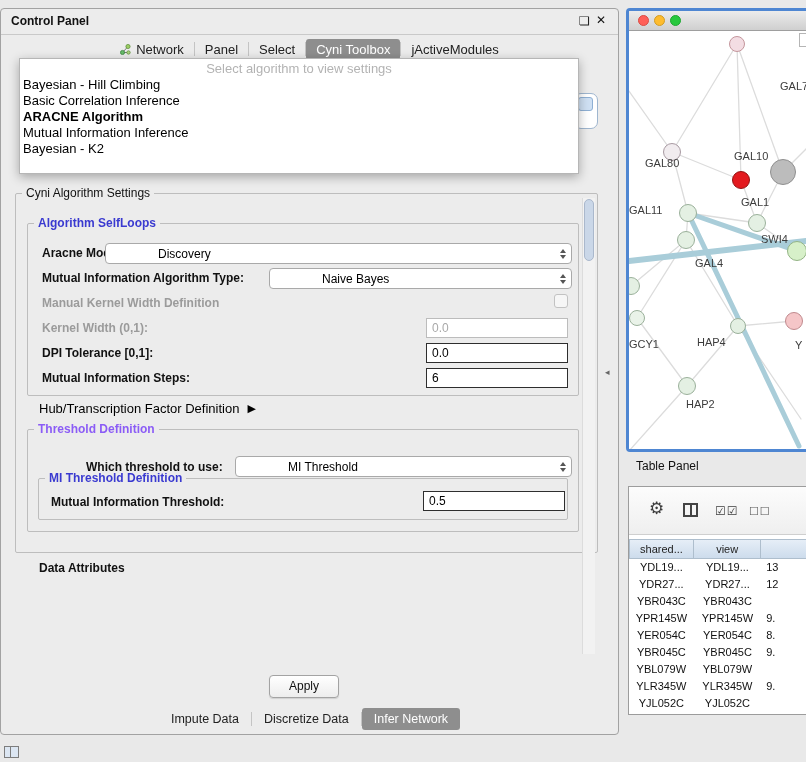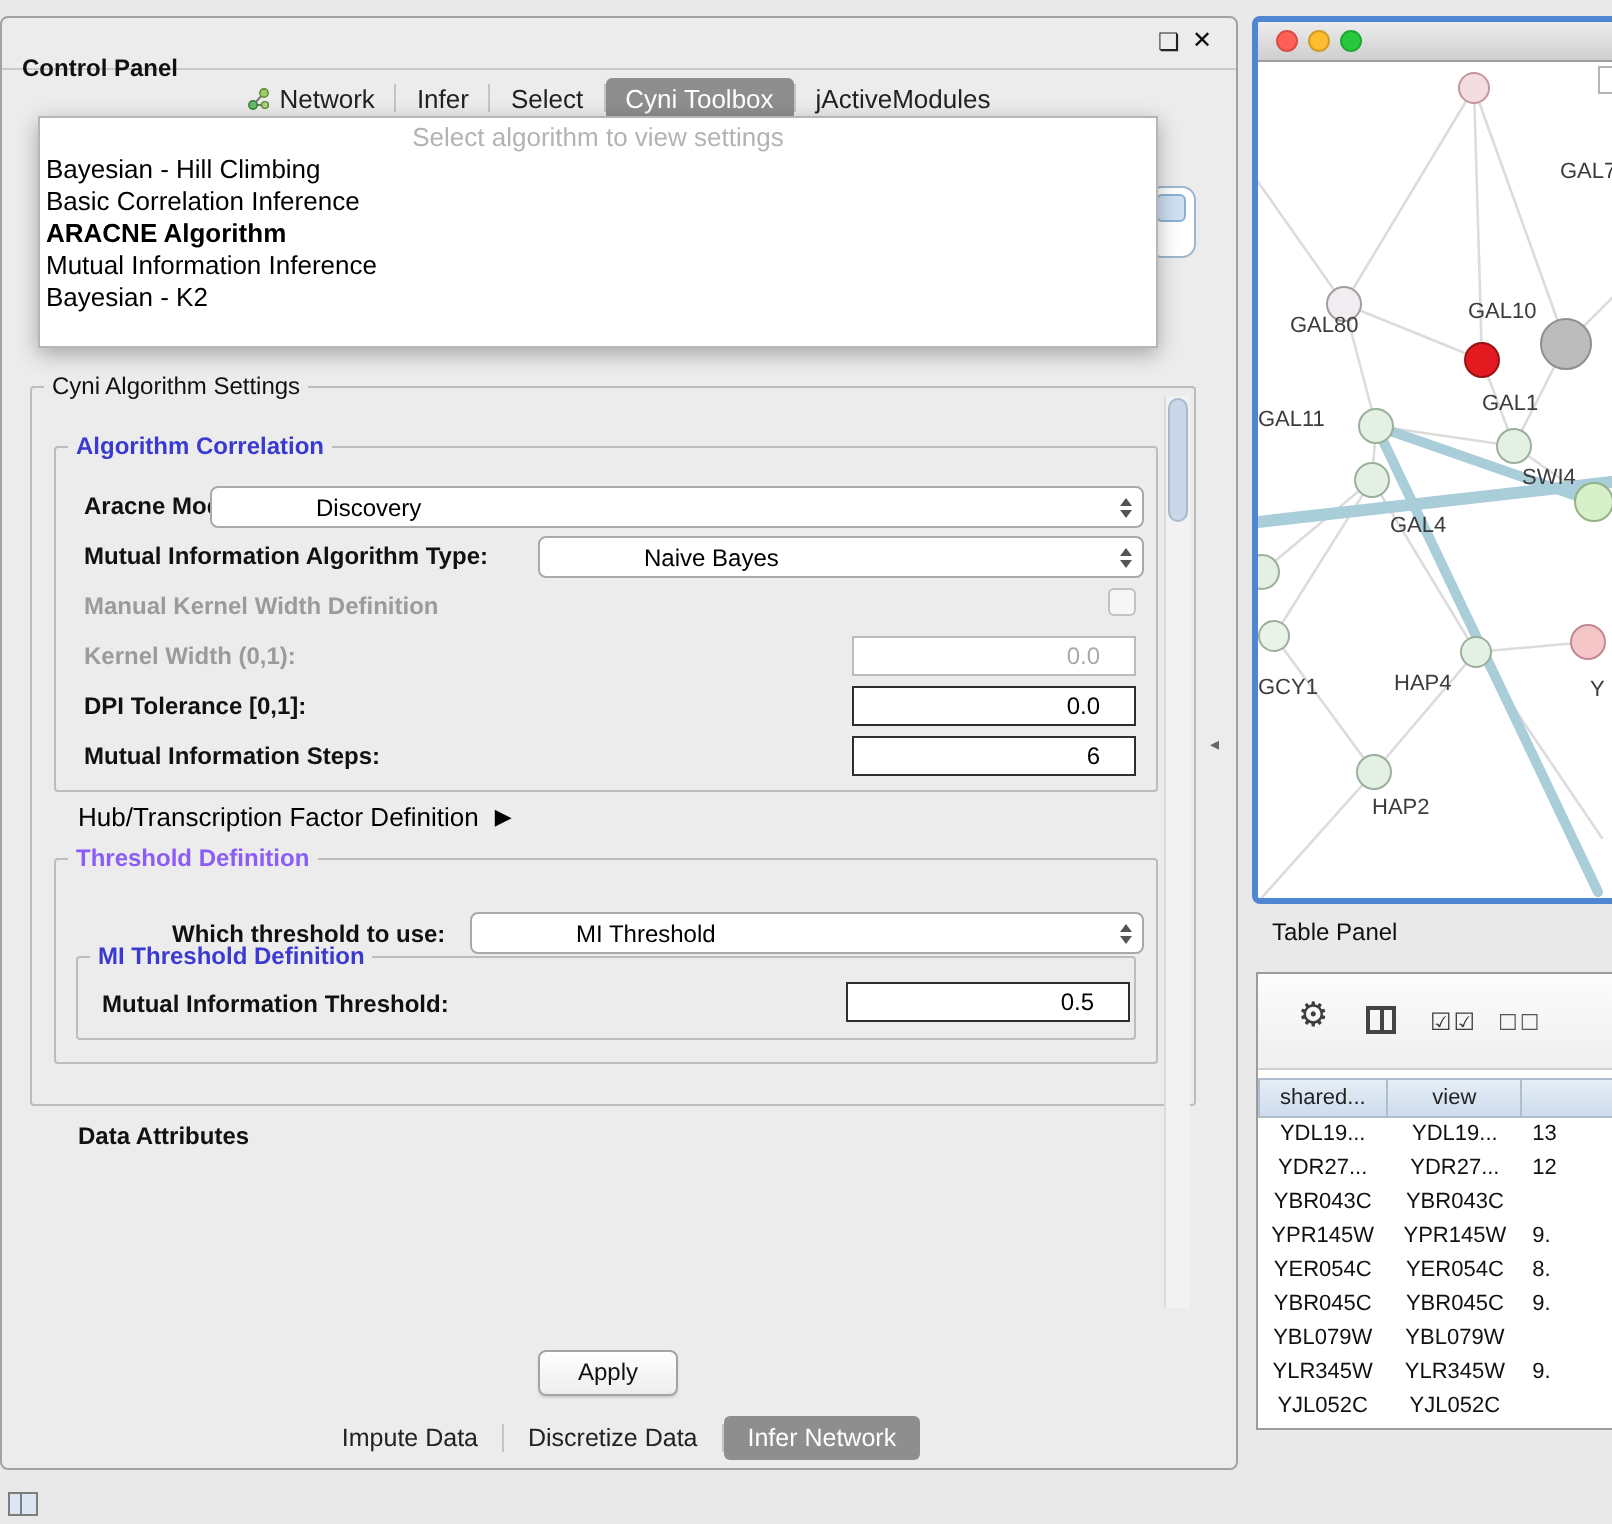--- a/index.html
+++ b/index.html
@@ -4,21 +4,21 @@
 <style>
   * { margin:0; padding:0; box-sizing:border-box; }
   body { width:806px; height:762px; }
   .root { position:relative; width:806px; height:762px; background:#e9e9e9; overflow:hidden;
           font-family:"Liberation Sans","DejaVu Sans",sans-serif; color:#111; }
 
   
   .cp { position:absolute; left:0; top:8px; width:619px; height:727px; background:#ececec;
         border:1px solid #a2a2a2; border-radius:4px; }
   .cp-titlebar { position:absolute; left:0; top:0; right:0; height:26px; border-bottom:1px solid #c9c9c9; }
-  .cp-title { position:absolute; left:10px; top:5px; font-size:12px; font-weight:bold;margin-top:13px; }
+  .cp-title { position:absolute; left:10px; top:5px; font-size:12px; font-weight:bold; }
   .cp-float { position:absolute; left:578px; top:5px; font-size:12px; color:#222; }
   .cp-close { position:absolute; left:595px; top:4px; font-size:12px; font-weight:bold; }
 
   .cp-tabs { position:absolute; left:0; top:28px; width:100%; height:24px; display:flex;
              justify-content:center; align-items:center; font-size:13px; }
   .tab { padding:3px 10px; color:#222; display:flex; align-items:center; gap:5px; border-radius:3px; white-space:nowrap; }
   .tab-active { background:#8e8e8e; color:#fff; }
   .tab-sep { width:1px; height:14px; background:#c4c4c4; }
   .tab-icon { display:inline-flex; }
 
@@ -54,21 +54,21 @@
   .lbl.dis { color:#9b9b9b; }
 
   .combo { position:absolute; height:21px; background:#fff; border:1px solid #a9a9a9; border-radius:4px;
            display:flex; align-items:center;padding-left:45px; }
   .combo-text { flex:1; padding-left:7px; font-size:12px; color:#000; }
   .combo-arrows { width:16px; display:flex; flex-direction:column; align-items:center; justify-content:center; gap:2px; }
   .arr-up { width:0; height:0; border-left:3.5px solid transparent; border-right:3.5px solid transparent; border-bottom:4px solid #555; }
   .arr-dn { width:0; height:0; border-left:3.5px solid transparent; border-right:3.5px solid transparent; border-top:4px solid #555; }
 
   input.fld { position:absolute; height:20px; border:1px solid #2e2e2e; background:#fff; font-size:12px;
-              text-align:right; padding:0 17px; font-family:inherit; color:#000; }
+              text-align:left; padding:0 5px; font-family:inherit; color:#000; }
   input.fld.dis { border-color:#bcbcbc; color:#a9a9a9; }
   .chk { position:absolute; width:14px; height:14px; border:1px solid #c2c2c2; border-radius:3px; background:#f6f6f6; }
 
   .hub-row, .sources-row { position:absolute; font-size:13px; color:#000; display:flex; align-items:center; gap:8px; }
   .hub-row { left:38px; top:392px; }
   .sources-row { left:38px; top:532px; }
   .tri { font-size:11px; color:#000; }
 
   .attr-lbl { position:absolute; left:38px; top:552px; font-size:12px; font-weight:bold; }
   .attr-list { position:absolute; left:36px; top:569px; width:520px; height:73px; background:#fff;
@@ -148,21 +148,21 @@
               <line x1="2.5" y1="8.5" x2="8.5" y2="8.5" stroke="#7a7a7a" stroke-width="1"></line>
               <circle cx="8" cy="2.5" r="2.1" fill="#9ccc65" stroke="#558b2f" stroke-width="0.7"></circle>
               <circle cx="2.5" cy="8.5" r="2.1" fill="#66bb6a" stroke="#2e7d32" stroke-width="0.7"></circle>
               <circle cx="8.5" cy="8.5" r="1.7" fill="#aed581" stroke="#558b2f" stroke-width="0.7"></circle>
             </svg>
           </span>
           <span>Network</span>
         </div>
         <div class="tab-sep"></div>
         <div class="tab">
-          <span>Infer</span>
+          <span>Panel</span>
         </div>
         <div class="tab-sep"></div>
         <div class="tab">
           <span>Select</span>
         </div>
         <div class="tab-sep"></div>
         <div class="tab tab-active">
           <span>Cyni Toolbox</span>
         </div>
         <div class="tab-sep"></div>
@@ -187,21 +187,21 @@
     </div>
 
     <div class="grp grp-outer">
       <span class="grp-title">Cyni Algorithm Settings</span>
       <div class="vscroll">
         <div class="vthumb"></div>
       </div>
     </div>
 
     <div class="grp grp-alg">
-      <span class="grp-title t-blue">Algorithm Correlation</span>
+      <span class="grp-title t-blue">Algorithm SelfLoops</span>
 
       <span class="lbl" style="left:14px; top:22px;">Aracne Mode:</span>
       <div class="combo" style="left:77px; top:19px; width:467px;">
         <span class="combo-text">Discovery</span>
         <span class="combo-arrows">
             <span class="arr-up"></span>
             <span class="arr-dn"></span>
           </span>
       </div>
 

